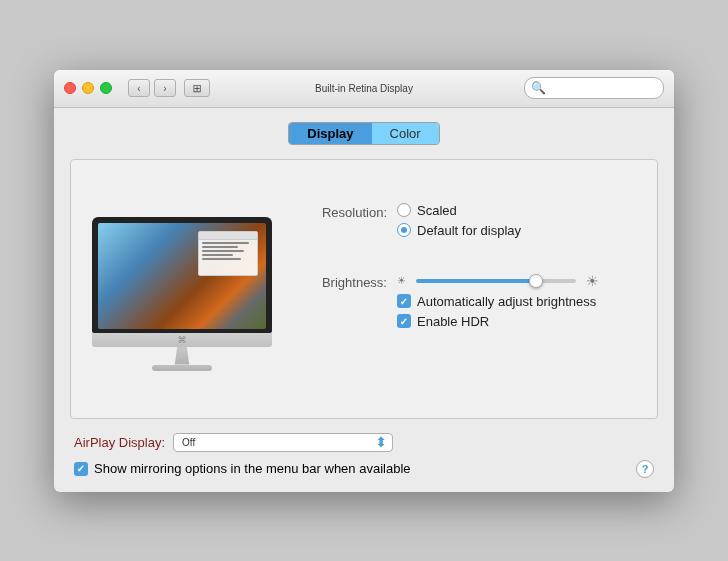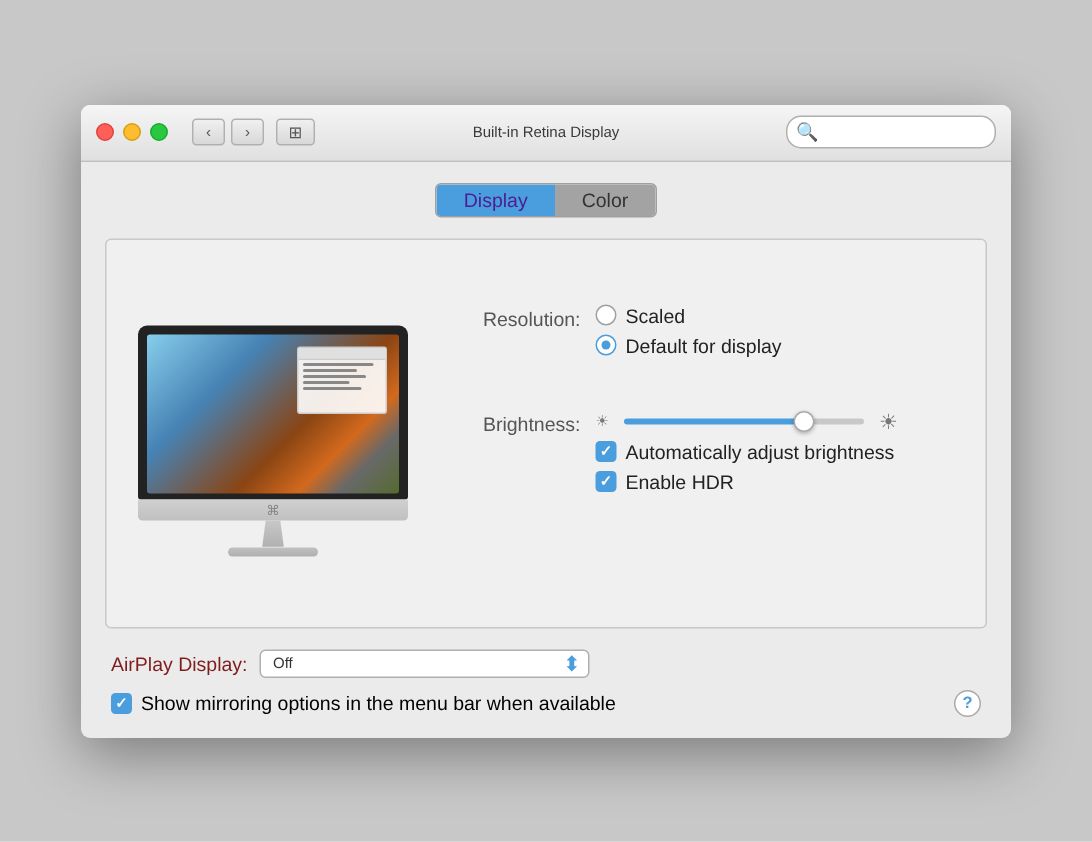--- a/index.html
+++ b/index.html
@@ -134,27 +134,28 @@
       display: flex;
       border: 1px solid #a0a0a0;
       border-radius: 4px;
       overflow: hidden;
     }
 
     .tab {
       padding: 3px 18px;
       font-size: 13px;
       cursor: pointer;
-      background: #a3a3a3;
+      background: #7dd3fc;
       color: #333;
     }
 
     .tab.active {
       background: #4a9edd;
-      color: #4c1d95;
+      color: #000000;
+      font-weight: bold;
     }
 
     .main-area {
       background: #f0f0f0;
       border: 1px solid #c8c8c8;
       border-radius: 4px;
       padding: 16px;
       display: flex;
       gap: 20px;
       min-height: 260px;

